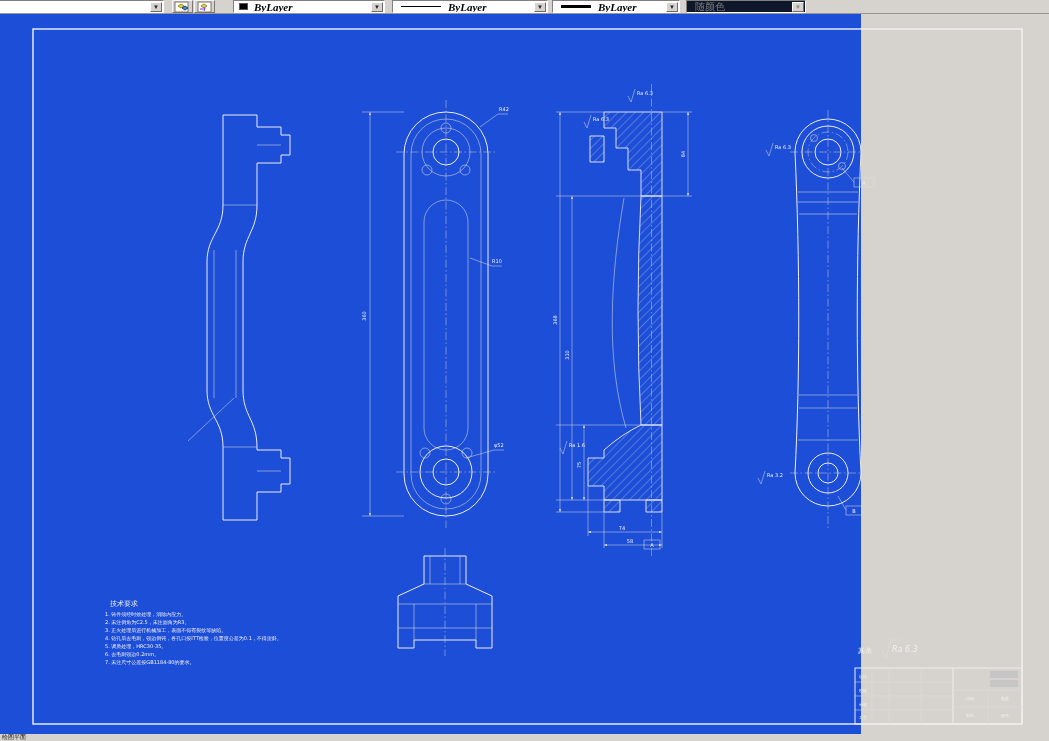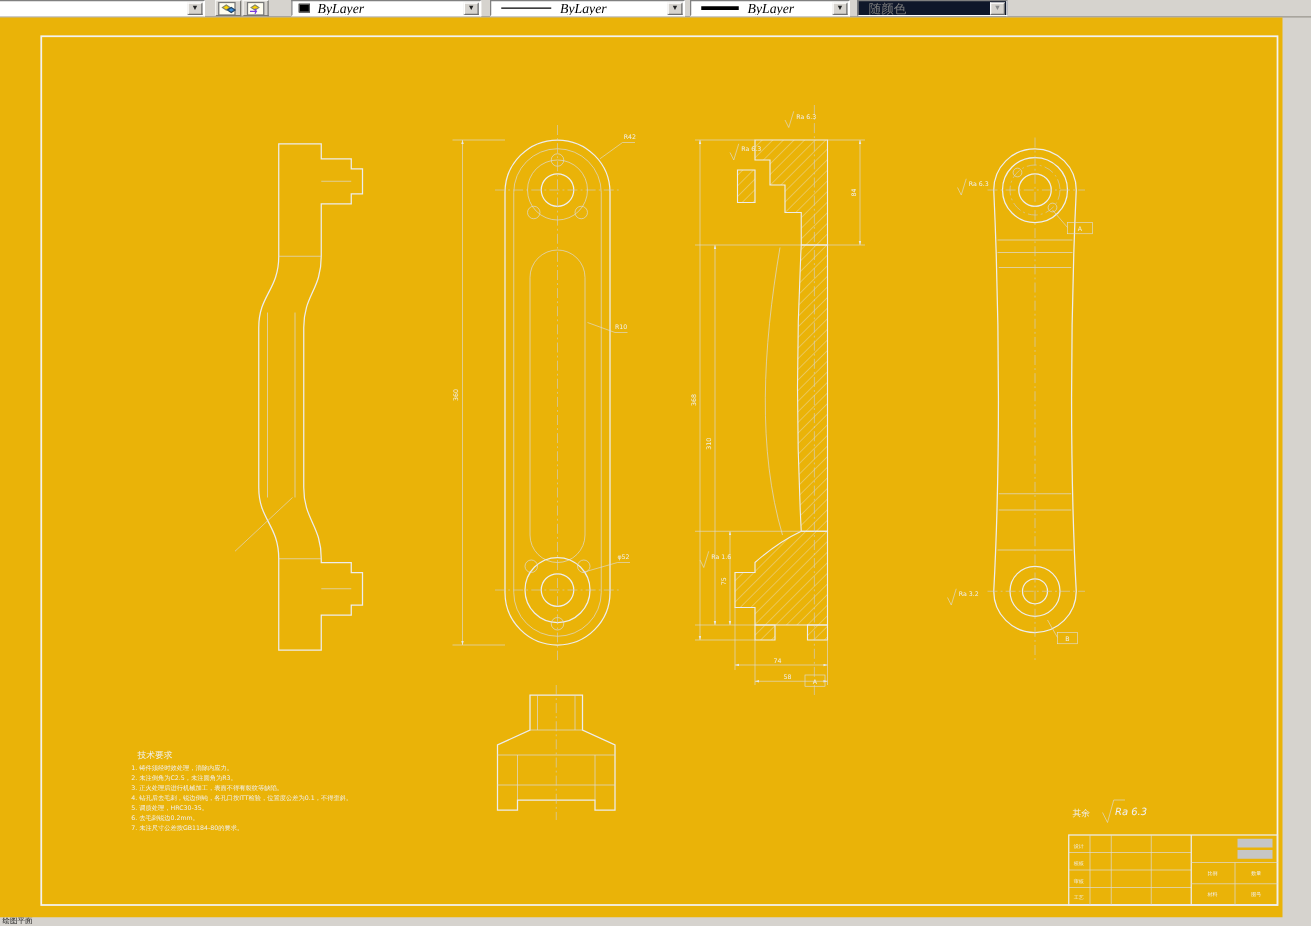--- a/index.html
+++ b/index.html
@@ -4,29 +4,29 @@
 <style>
   *{margin:0;padding:0;box-sizing:border-box}
   html,body{width:1049px;height:741px}
   body{background:#d6d3ce;font-family:"Liberation Sans",sans-serif;position:relative;overflow:hidden}
 
   
   .toolbar{position:absolute;top:0;left:0;width:1049px;height:14px;background:#d6d3ce;border-bottom:1px solid #9a978f}
   .combo{position:absolute;top:0;height:13px;background:#fff;border:1px solid;border-color:#808080 #ffffff #ffffff #808080;display:flex;align-items:center;font-size:10px;overflow:hidden}
   .combo.disabled{background:#0f172a;color:#7d7d7d}
   .arrowbtn{position:absolute;right:1px;top:1px;width:12px;height:10px;background:#d6d3ce;border:1px solid;border-color:#ffffff #6e6e6e #6e6e6e #ffffff;font-size:6px;line-height:8px;text-align:center;color:#222}
-  .bylayer{font-family:"Liberation Serif",serif;font-style:italic;font-weight:normal;font-size:11px;color:#000}
+  .bylayer{font-family:"Liberation Serif",serif;font-style:italic;font-weight:bold;font-size:11px;color:#000}
   .swatch{display:inline-block;width:9px;height:7px;background:#000;border:1px solid #555;margin:0 6px 0 5px}
   .ltline{display:inline-block;width:40px;border-top:1px solid #000;margin:0 7px 0 8px}
   .lwline{display:inline-block;width:30px;border-top:3px solid #000;margin:0 7px 0 8px}
   .tbtn{position:absolute;top:0;width:21px;height:13px;background:#d6d3ce;border:1px solid;border-color:#f4f3f0 #7a7874 #7a7874 #f4f3f0;padding:0}
   .tbtn svg{display:block;margin:0 auto}
 
   
-  .canvas{position:absolute;top:14px;left:0;width:1026px;height:720px;background:#eab308;cursor:crosshair}
+  .canvas{position:absolute;top:14px;left:0;width:861px;height:720px;background:#1d4ed8;cursor:crosshair}
   svg text{fill:#f0f0f0;font-family:"DejaVu Sans",sans-serif}
   .o{fill:none;stroke:#ededed;stroke-width:1}
   .t{fill:none;stroke:#dcdcdc;stroke-width:0.55}
   .cl{fill:none;stroke:#cfcfcf;stroke-width:0.5;stroke-dasharray:8 2.5 1.5 2.5}
   .d{fill:none;stroke:#dedede;stroke-width:0.5}
   .h{fill:url(#hatch);stroke:#ededed;stroke-width:0.9}
   .frame{fill:none;stroke:#f2f2f2;stroke-width:1.4}
   .tx4{font-size:4px}.tx5{font-size:5px}.tx7{font-size:7px}.tx8{font-size:8px;font-style:italic}
 
   

